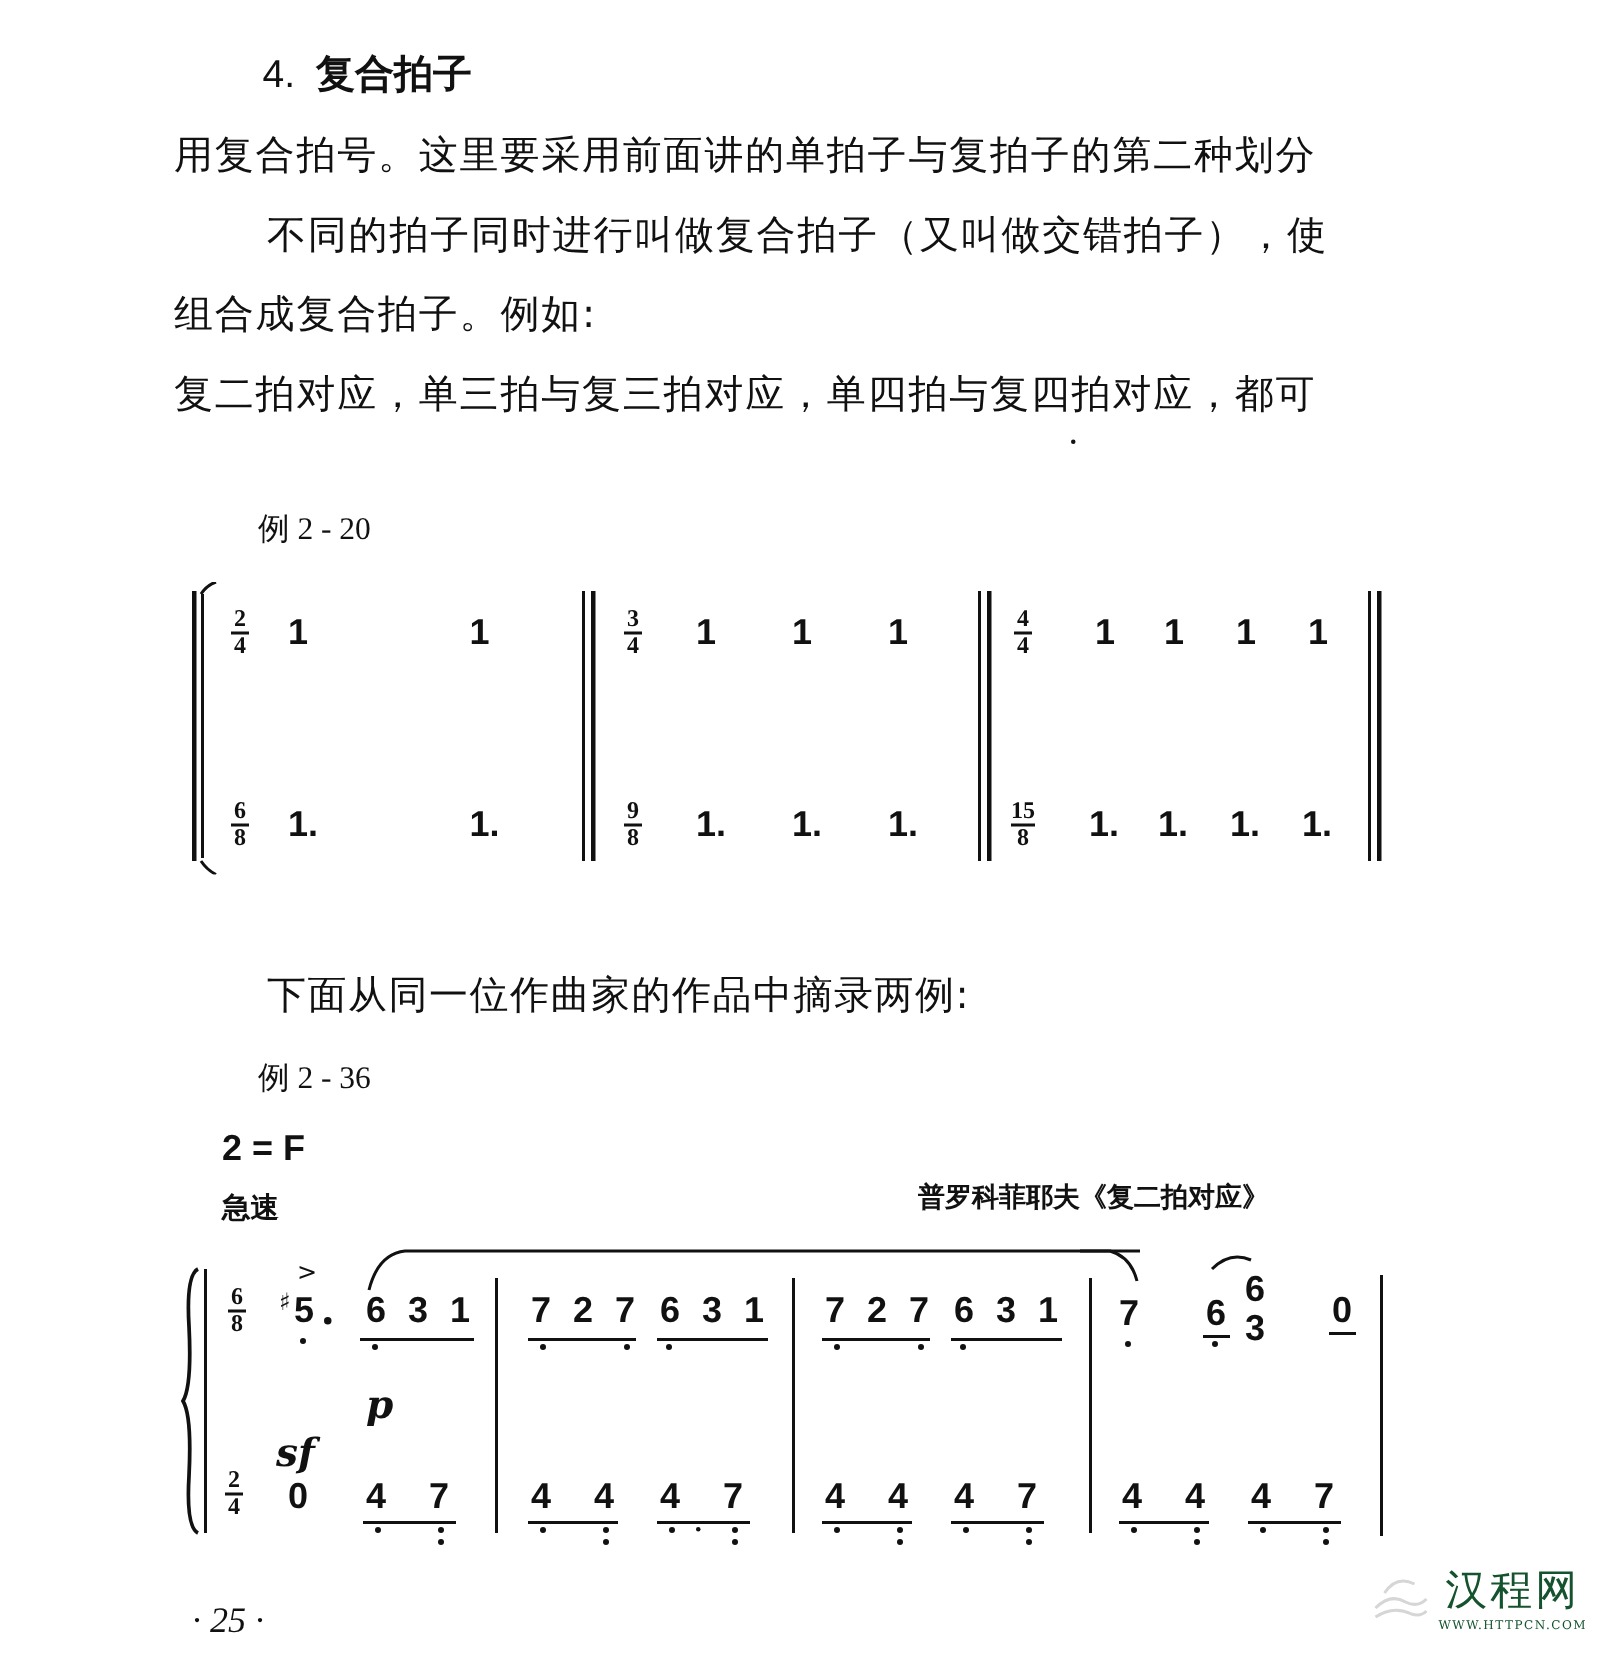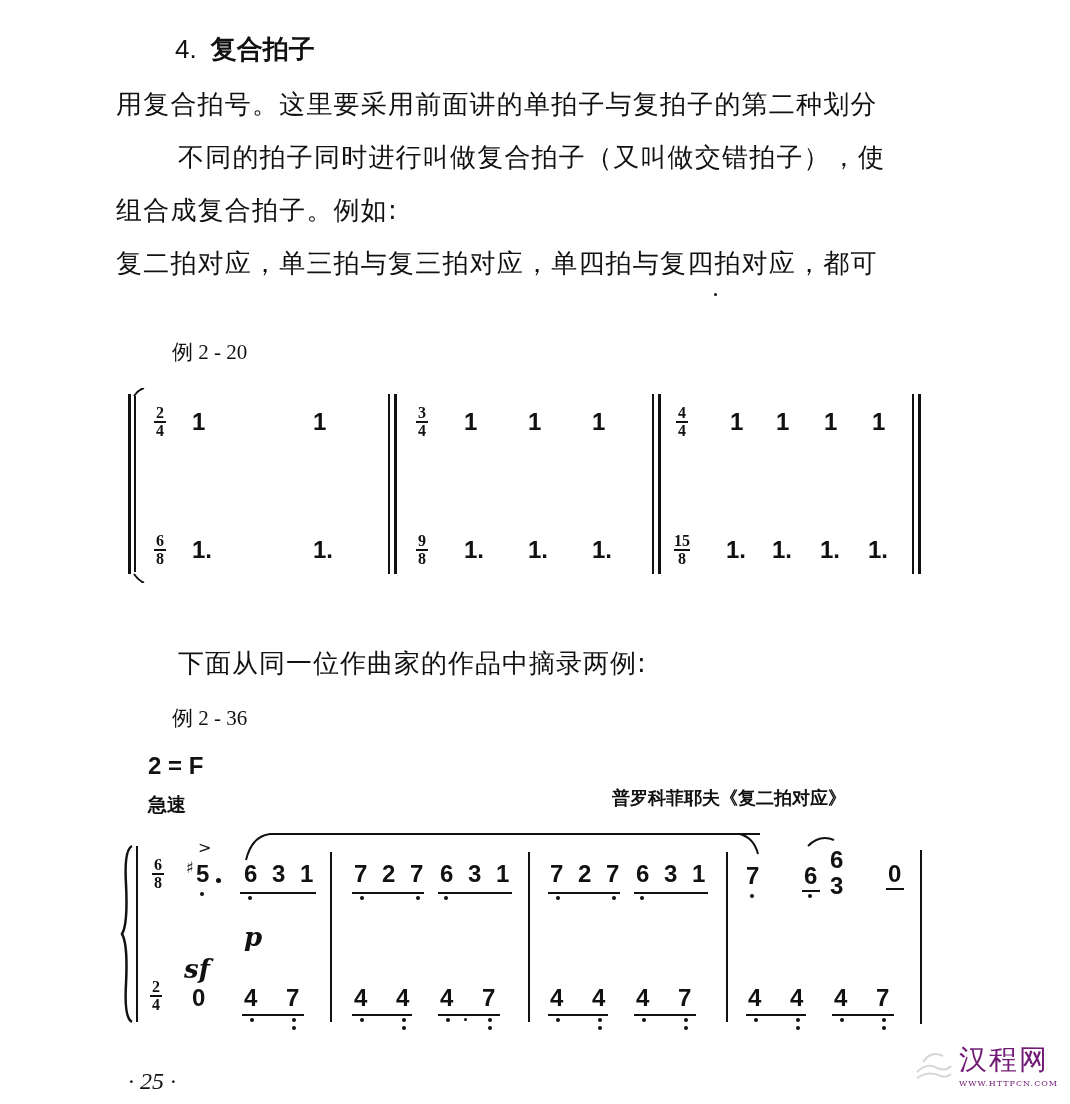--- a/index.html
+++ b/index.html
@@ -13,21 +13,21 @@
     .para2 { left: 178px; top: 646px; font-size: 26px; font-family: "DejaVu Sans", sans-serif; letter-spacing: 1px; }
     .exlabel { font-size: 21px; font-family: "Liberation Serif", serif; }
     .bold-sans { font-family: "Liberation Sans", sans-serif; font-weight: bold; }
     .num-note { font-family: "Liberation Sans", sans-serif; font-weight: bold; font-size: 24px; line-height: 1; }
     .frac { display: inline-flex; flex-direction: column; align-items: center; font-family: "Liberation Serif", serif; font-weight: bold; font-size: 16px; line-height: 14px; }
     .frac .bar { width: 100%; height: 2px; background: #111; margin: 1px 0; min-width: 12px; }
     .vline { background: #111; }
     .uline { height: 2px; background: #111; }
     .dot { width: 5px; height: 5px; border-radius: 50%; background: #111; }
     .dyn { font-family: "DejaVu Serif", serif; font-style: italic; font-weight: bold; font-size: 26px; }
-    .watermark { right: 12px; bottom: 16px; color: #701a75; text-align: left; font-family: "DejaVu Sans", sans-serif; }
+    .watermark { right: 12px; bottom: 16px; color: #14532d; text-align: center; font-family: "DejaVu Sans", sans-serif; }
     .watermark .wm-main { font-size: 28px; letter-spacing: 2px; }
     .watermark .wm-url { font-size: 8px; letter-spacing: 1px; font-family: "DejaVu Serif", serif; }
     .page-num { left: 128px; top: 1068px; font-family: "Liberation Serif", serif; font-style: italic; font-size: 24px; }
   </style>
 </head>
 <body>
 
 <div class="abs heading">
   <span class="num">4.</span><span class="title">复合拍子</span>
 </div>

